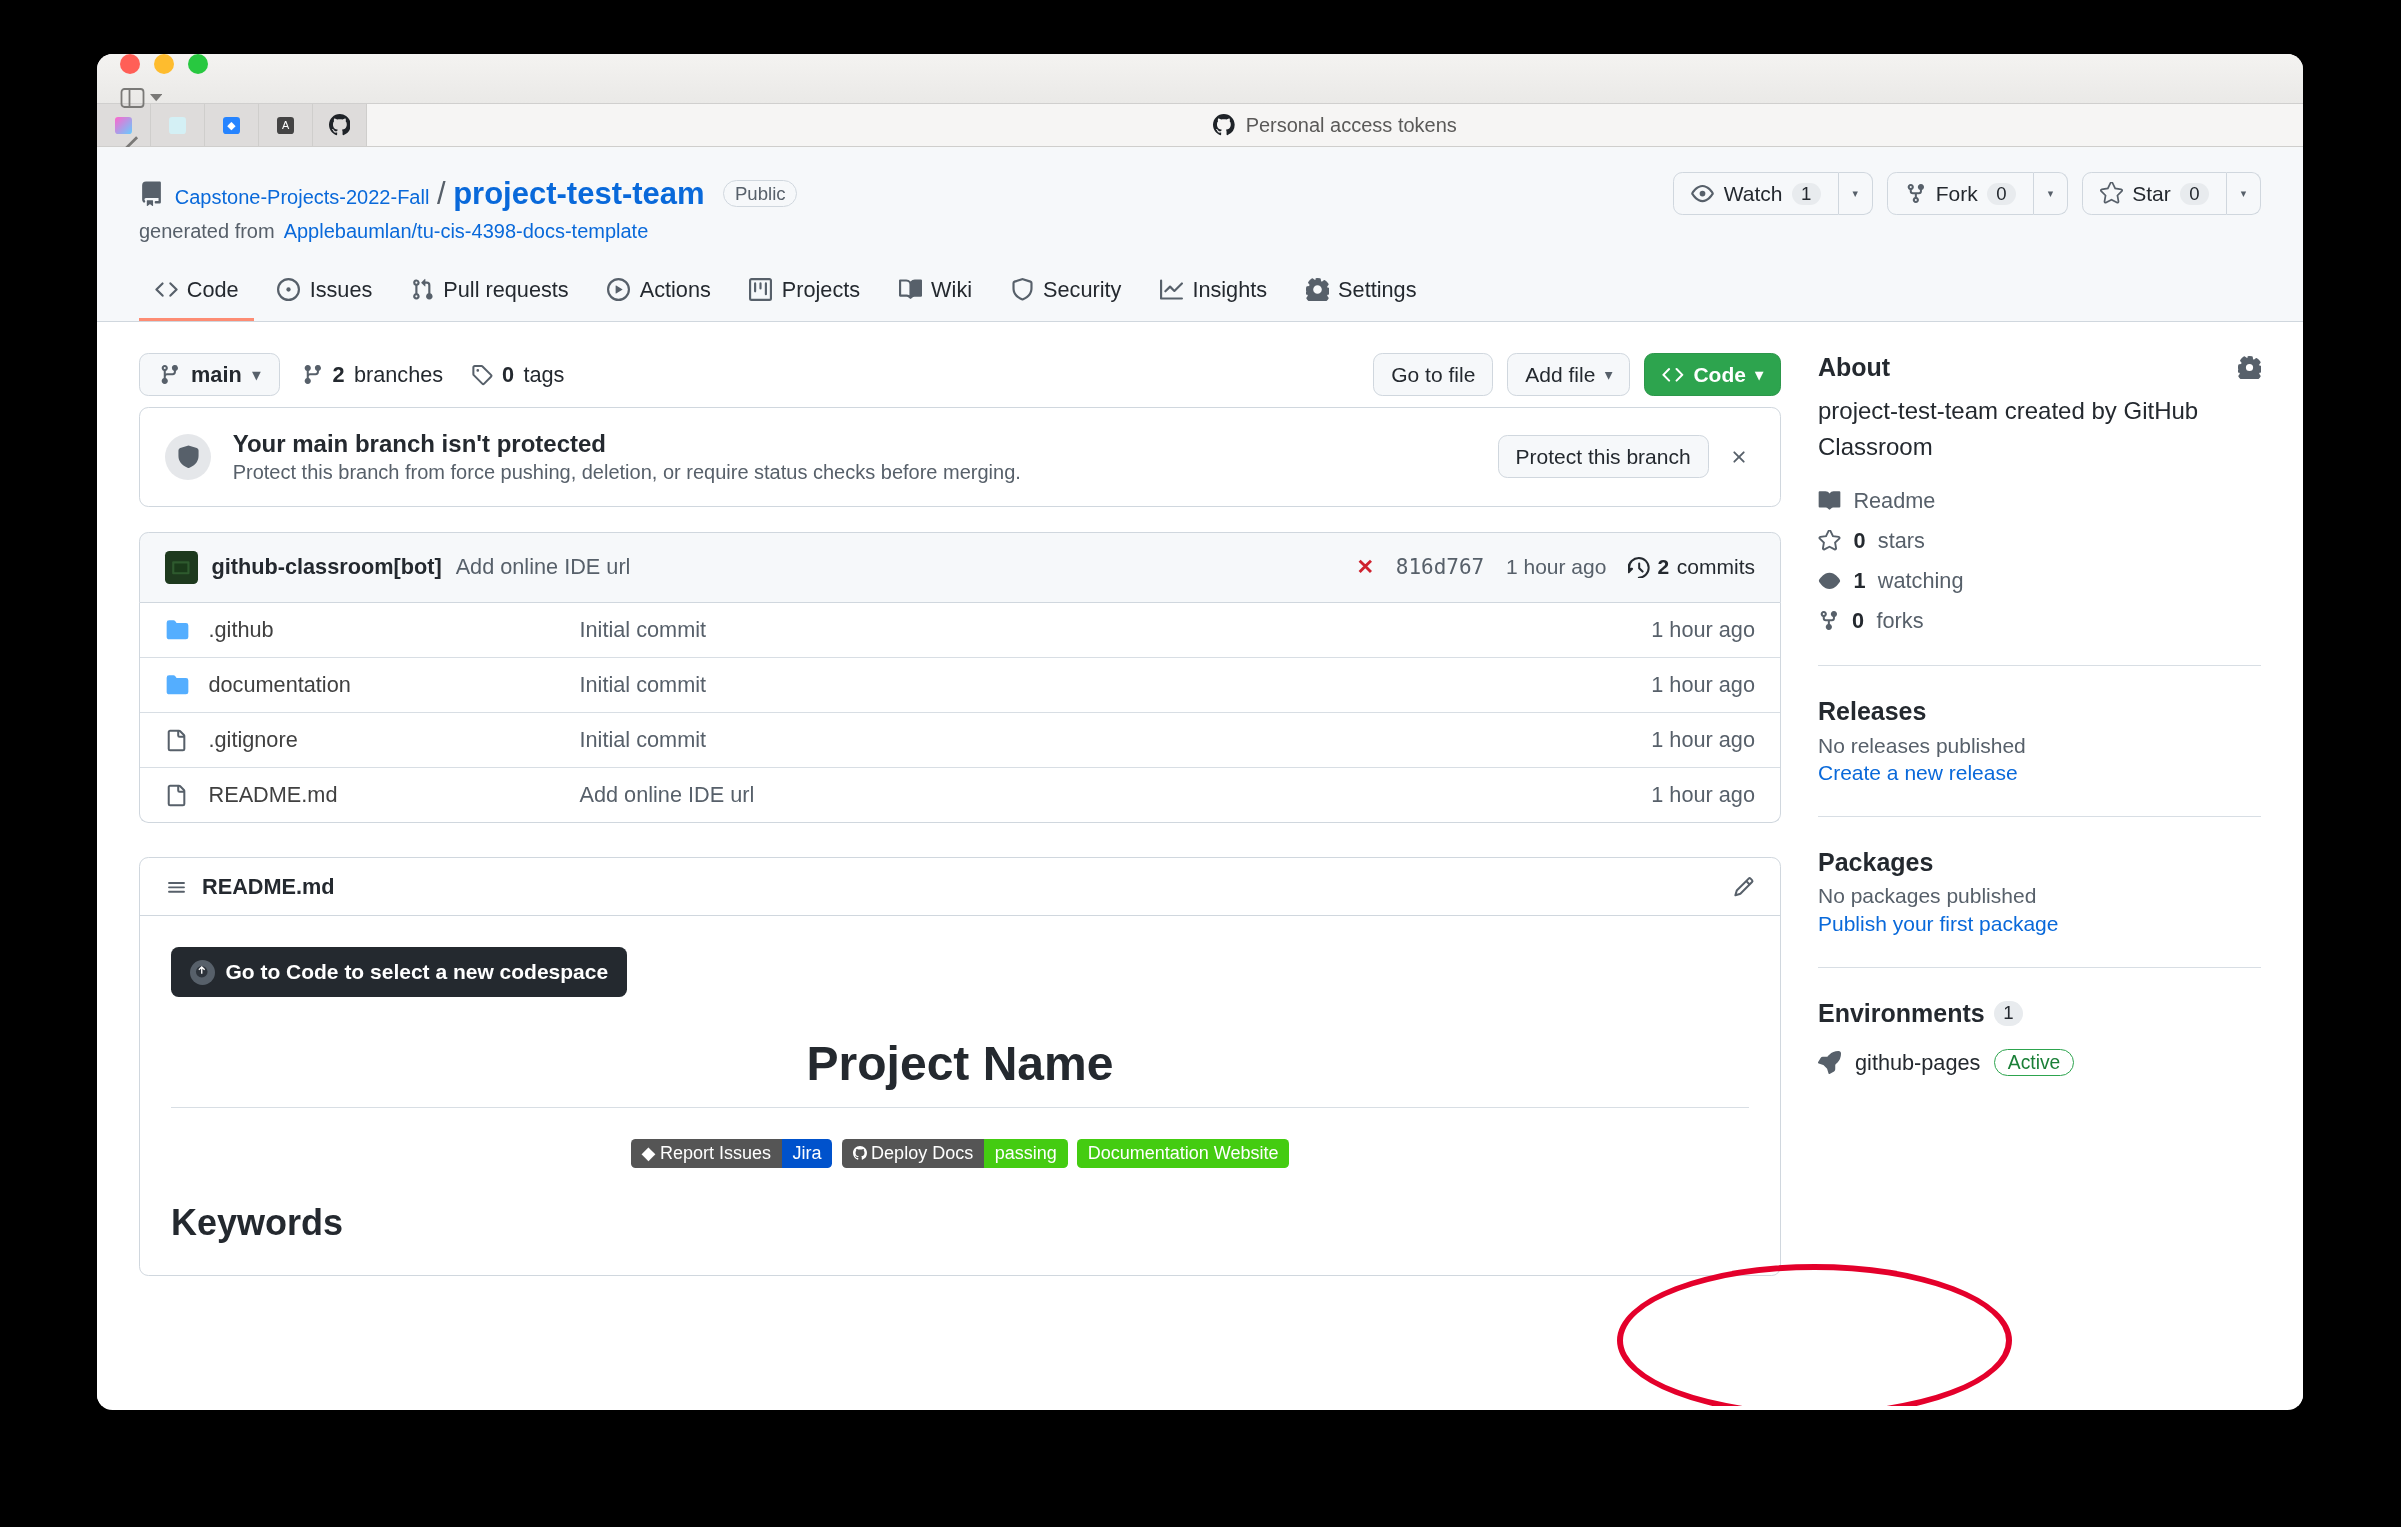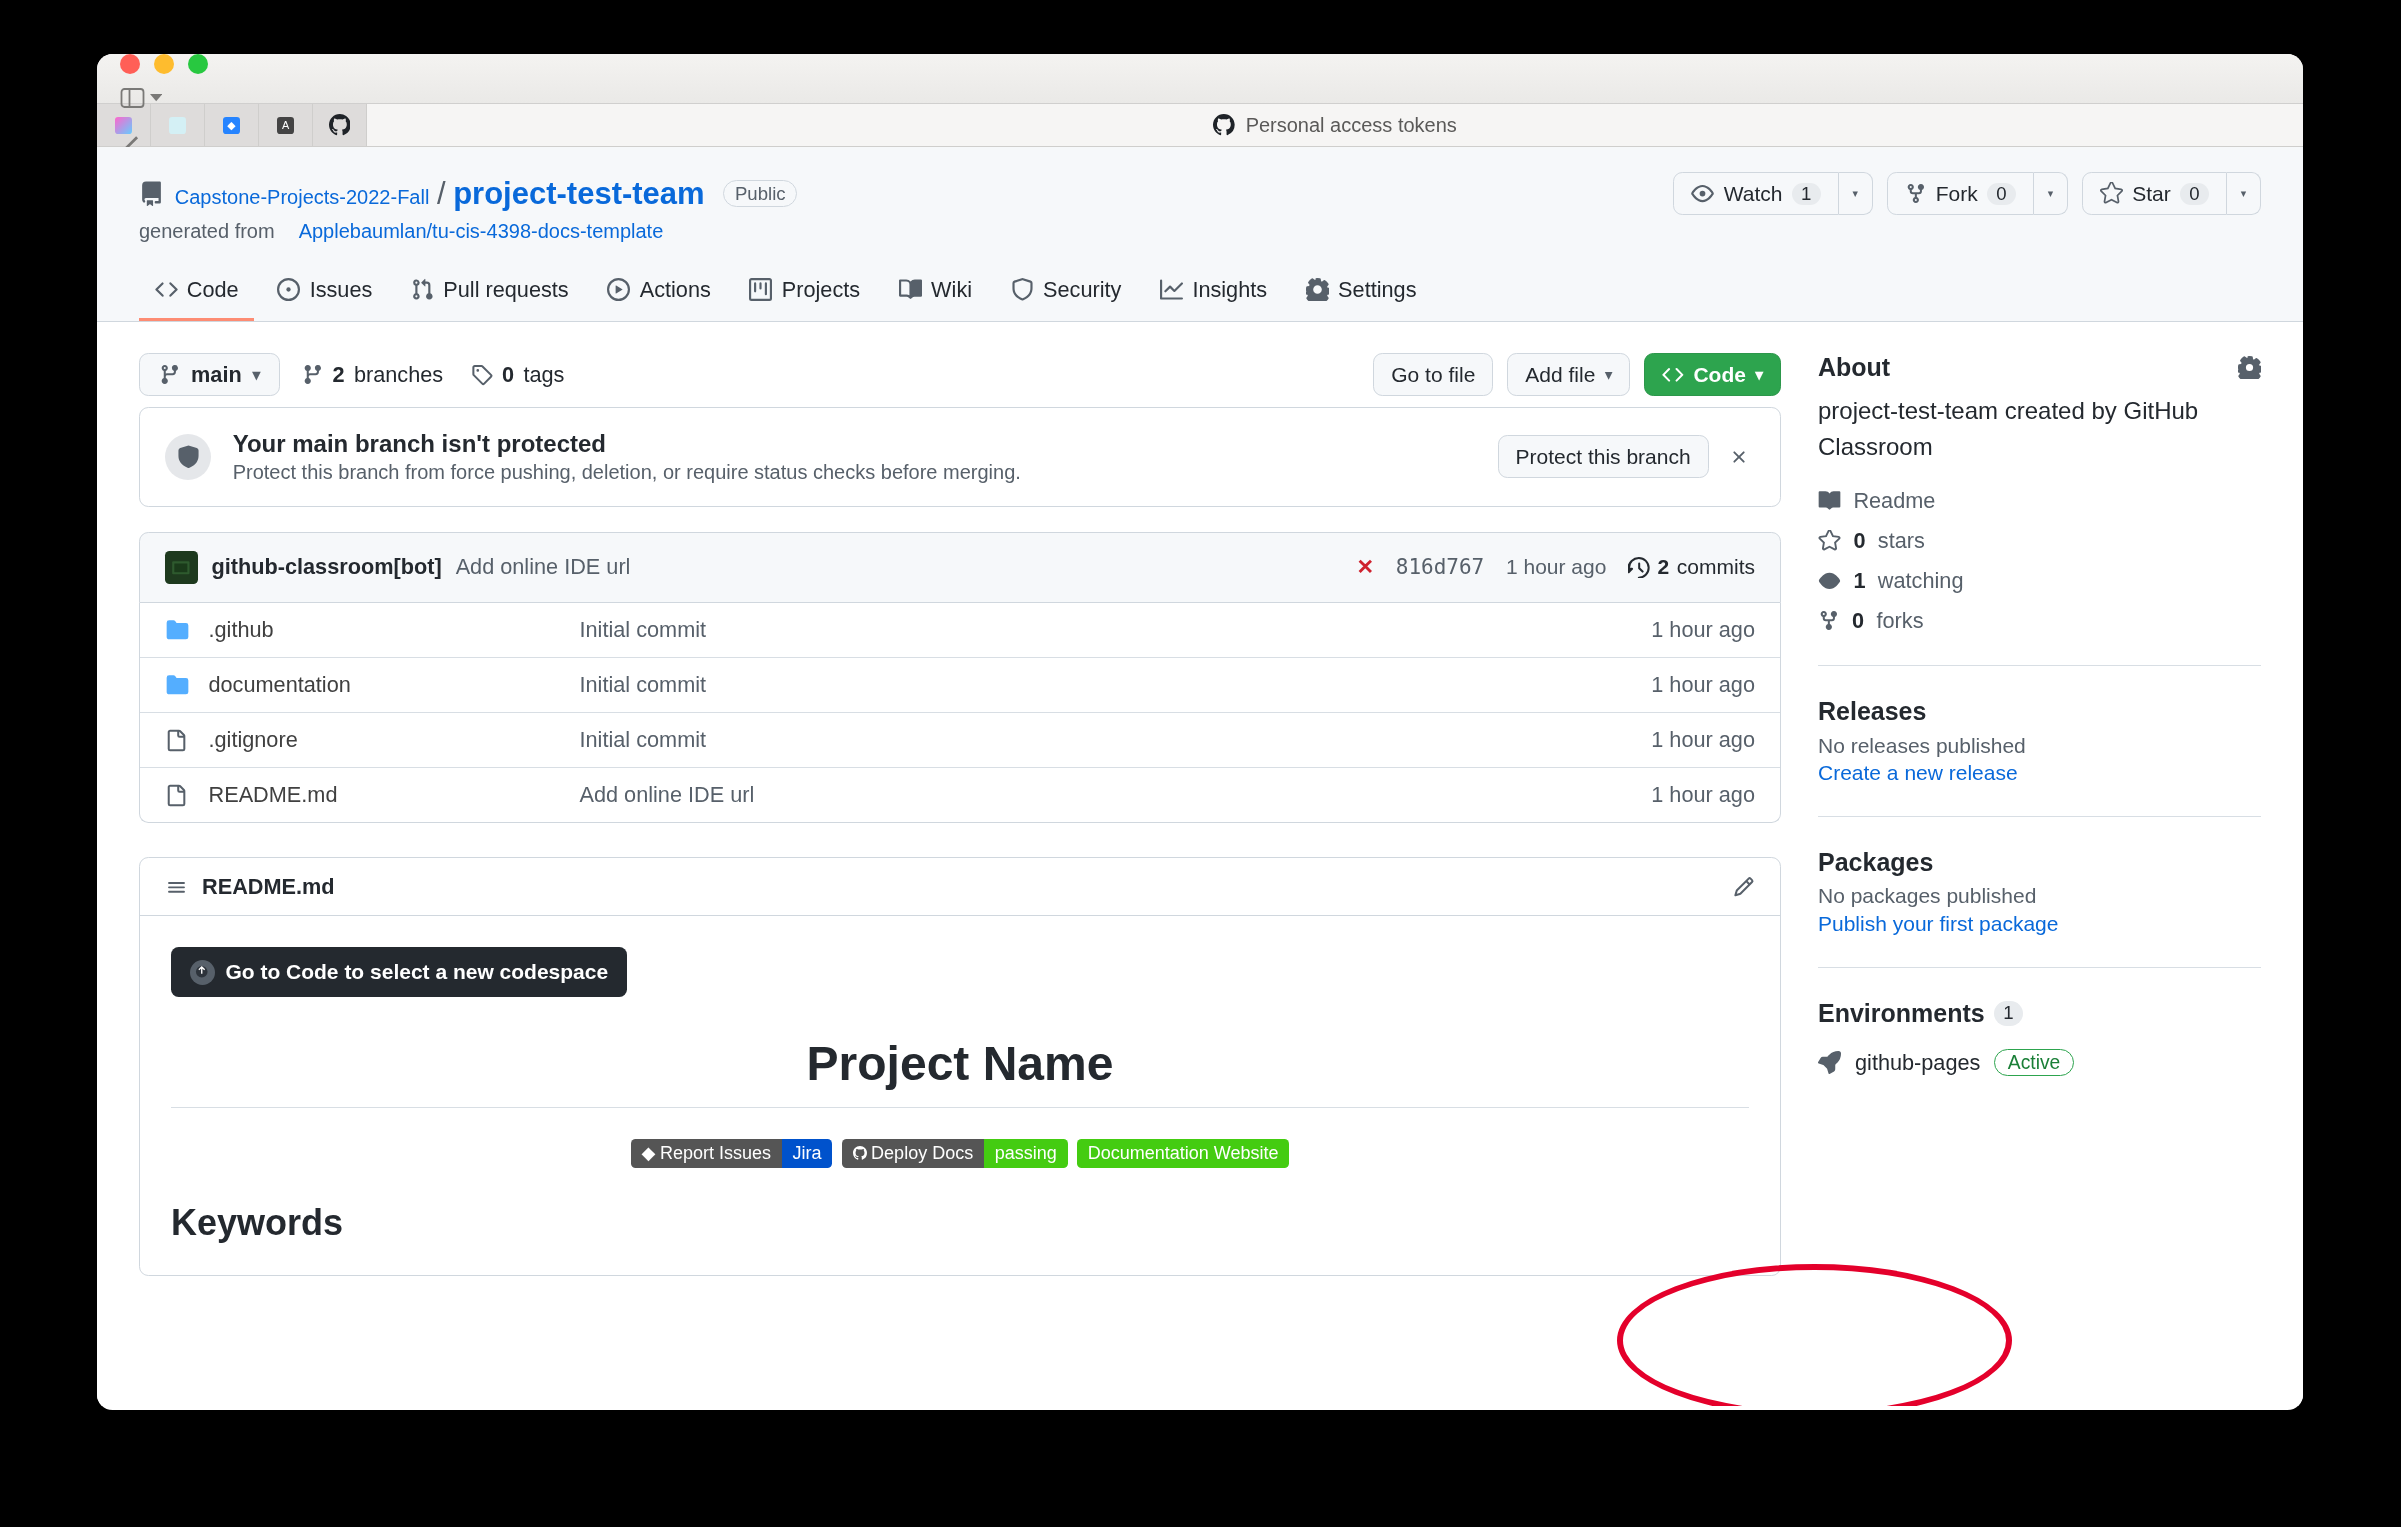--- a/index.html
+++ b/index.html
@@ -111,21 +111,21 @@
     border-radius: 31px;
     padding: 1.5px 10.8px;
     font-size: 18.6px;
     margin-left: 7.7px;
   }
   .repohead-row2 {
     color:#57606a;
     font-size: 20px;
     margin-top: 4.6px;
     display:flex;
-    gap: 24px;
+    gap: 9px;
   }
   .repohead-row2 a { color:#0969da; text-decoration:none; }
 
   .repo-actions { margin-left:auto; display:flex; gap: 14px; }
   .btn {
     background:#f6f8fa;
     border:0.8px solid #d0d7de;
     border-radius: 9.3px;
     height: 43px;
     padding: 0 17px;

